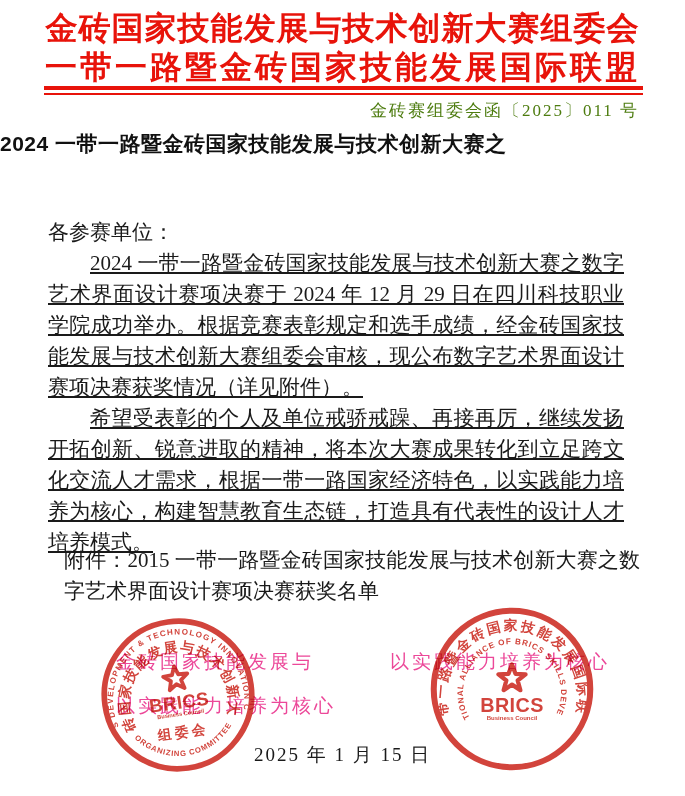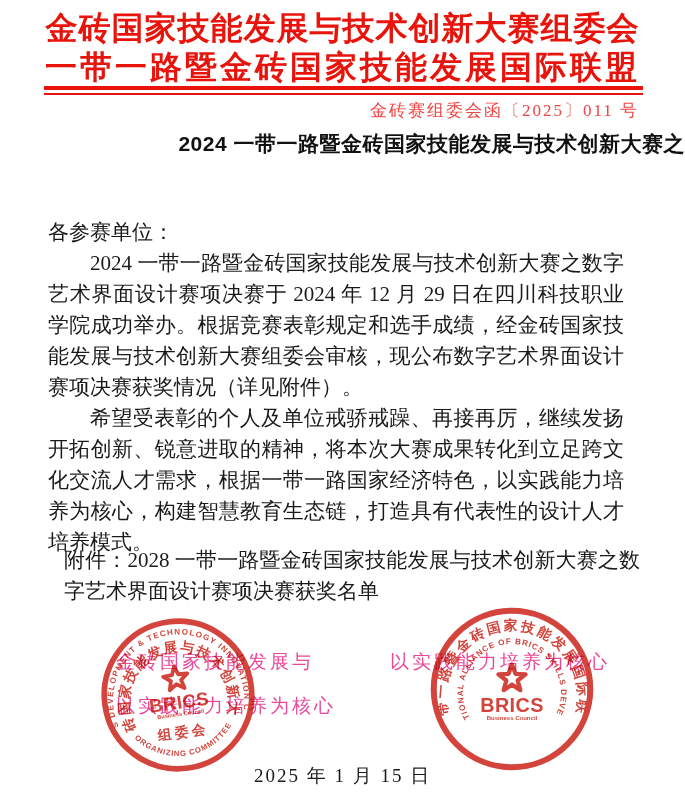--- a/index.html
+++ b/index.html
@@ -28,55 +28,55 @@
   .rule-thick {
     position: absolute; top: 86px; left: 44px; right: 42px;
     height: 4px; background: #e8130a;
   }
   .rule-thin {
     position: absolute; top: 93px; left: 44px; right: 42px;
     height: 2px; background: #e8130a;
   }
   .doc-number {
     position: absolute; top: 99px; right: 46px;
-    font-size: 17px; letter-spacing: 2px; color: #ef4444;
+    font-size: 17px; letter-spacing: 2px; color: #4d7c0f;
   }
   
   .doc-title {
     position: absolute; top: 127px; left: 0; right: 0;
-    text-align: right;
+    text-align: left;
     font-family: "Liberation Sans", "DejaVu Sans", sans-serif;
     font-weight: bold; color: #111;
   }
   .doc-title .t1 { font-size: 21px; line-height: 34px; letter-spacing: 0.5px; }
   .doc-title .t2 { font-size: 22px; line-height: 38px; letter-spacing: 1.5px; }
   
   .body-block {
     position: absolute; top: 217px; left: 48px; width: 576px;
     font-size: 21px; line-height: 31px;
     text-align: justify; text-justify: inter-ideograph;
     color: #1a1a1a;
   }
   .body-block .salutation { text-indent: 0; }
-  .body-block p.para { text-indent: 2em; }
+  .body-block p.para { text-indent: 2em; text-decoration: underline; }
   .attachment-block {
     position: absolute; top: 545px; left: 64px; width: 576px;
     font-size: 21px; line-height: 31px; text-align: justify;
     color: #1a1a1a;
   }
   
   .sig {
     position: absolute;
     font-size: 19px; letter-spacing: 3px; color: #ec4899;
     line-height: 44px; white-space: nowrap;
   }
   .sig-left  { top: 640px; left: 116px; }
   .sig-right { top: 640px; left: 390px; }
   .doc-date {
-    position: absolute; top: 763px; left: 0; right: 0;
+    position: absolute; top: 742px; left: 0; right: 0;
     text-align: center; font-size: 19px; letter-spacing: 2px; color: #1a1a1a;
   }
   
   .stamp {
     position: absolute;
     mix-blend-mode: multiply;
     opacity: 0.92;
   }
   .stamp-left  { top: 614px; left: 97px;  width: 162px; height: 162px; transform: rotate(-8deg); }
   .stamp-right { top: 603px; left: 426px; width: 172px; height: 172px; }
@@ -107,21 +107,21 @@
   <div class="doc-title">
     <div class="t1">2024 一带一路暨金砖国家技能发展与技术创新大赛之</div>
   </div>
 
   <div class="body-block">
     <p class="salutation">各参赛单位：</p>
     <p class="para">2024 一带一路暨金砖国家技能发展与技术创新大赛之数字艺术界面设计赛项决赛于 2024 年 12 月 29 日在四川科技职业学院成功举办。根据竞赛表彰规定和选手成绩，经金砖国家技能发展与技术创新大赛组委会审核，现公布数字艺术界面设计赛项决赛获奖情况（详见附件）。</p>
     <p class="para">希望受表彰的个人及单位戒骄戒躁、再接再厉，继续发扬开拓创新、锐意进取的精神，将本次大赛成果转化到立足跨文化交流人才需求，根据一带一路国家经济特色，以实践能力培养为核心，构建智慧教育生态链，打造具有代表性的设计人才培养模式。</p>
   </div>
 
-  <div class="attachment-block">附件：2028 一带一路暨金砖国家技能发展与技术创新大赛之数字艺术界面设计赛项决赛获奖名单</div>
+  <div class="attachment-block">附件：2015 一带一路暨金砖国家技能发展与技术创新大赛之数字艺术界面设计赛项决赛获奖名单</div>
 
   <div class="sig sig-left">
     <div>金砖国家技能发展与</div>
     <div>以实践能力培养为核心</div>
   </div>
   <div class="sig sig-right">
     <div>以实践能力培养为核心</div>
   </div>
 
   <div class="stamp stamp-left">

